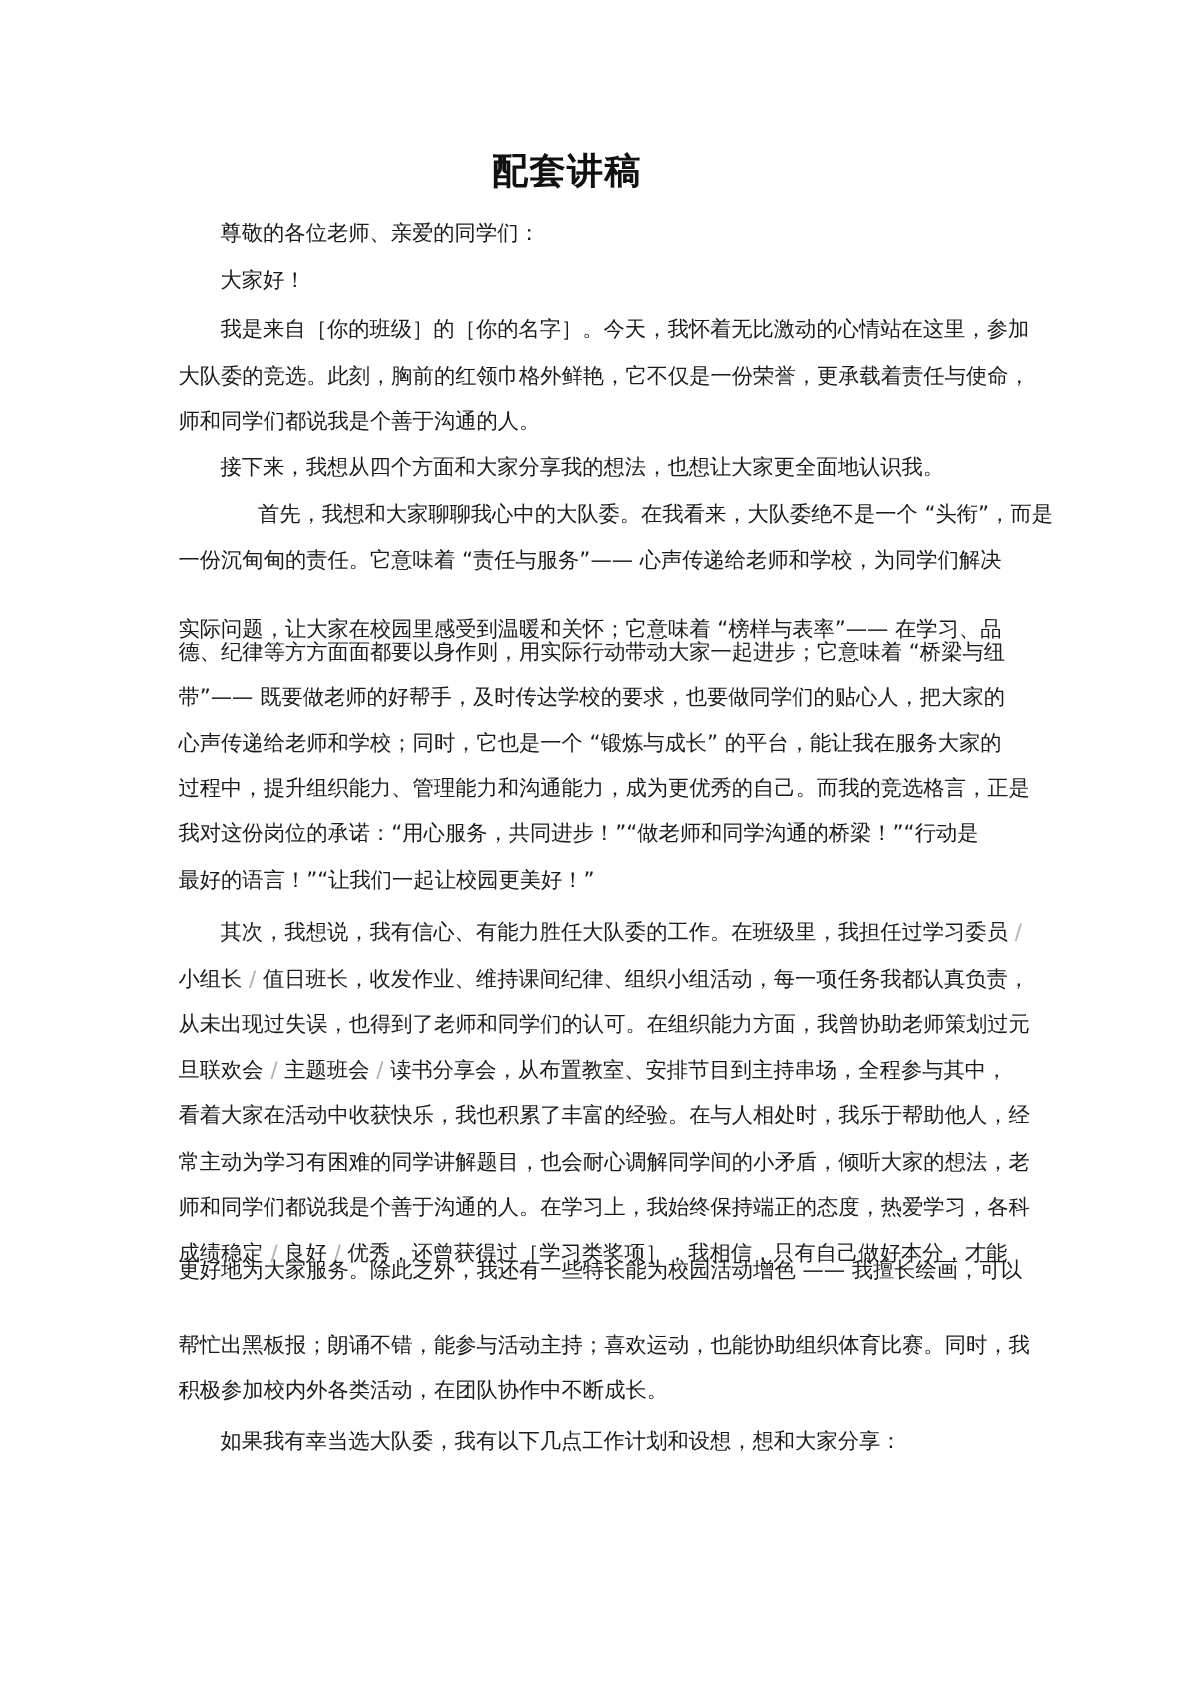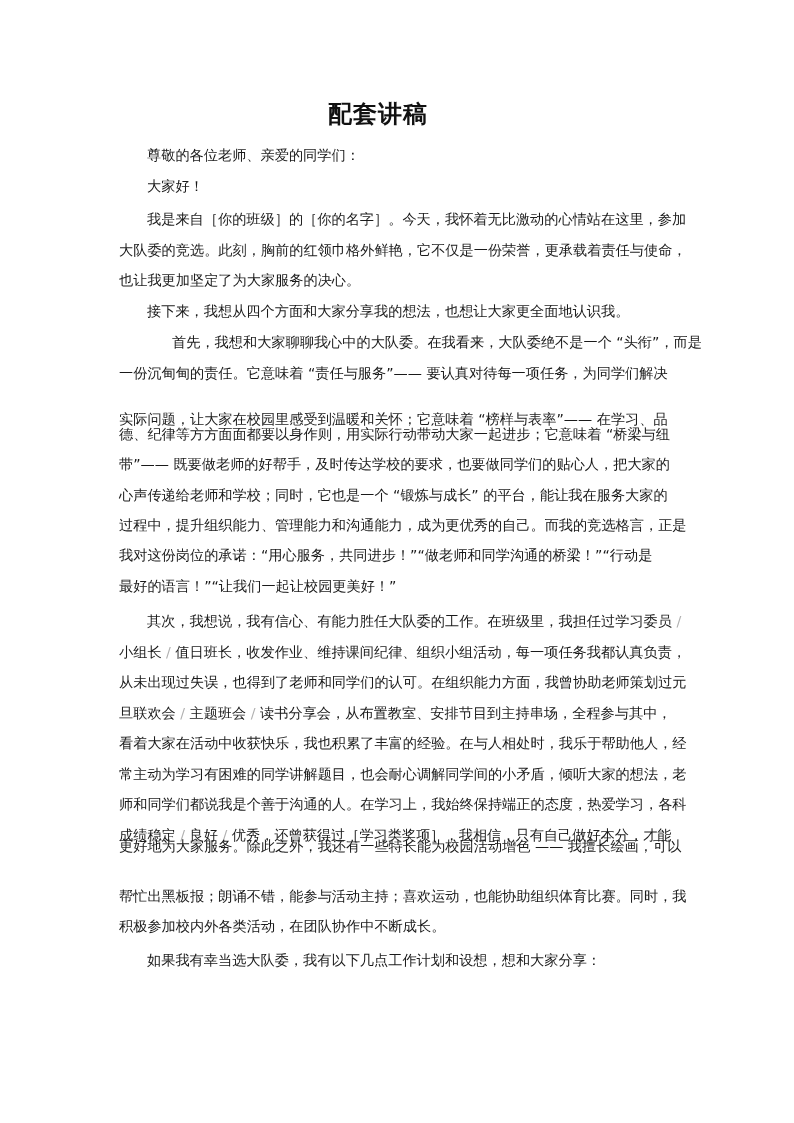--- a/index.html
+++ b/index.html
@@ -13,24 +13,24 @@
 </head>
 <body>
 
 <div class="page">
   <div class="title">配套讲稿</div>
   <div id="lines">
       <div class="line indent" style="top: 146px;">尊敬的各位老师、亲爱的同学们：</div>
       <div class="line indent" style="top: 177px;">大家好！</div>
       <div class="line indent" style="top: 210px;">我是来自［你的班级］的［你的名字］。今天，我怀着无比激动的心情站在这里，参加</div>
       <div class="line" style="top: 241px;">大队委的竞选。此刻，胸前的红领巾格外鲜艳，它不仅是一份荣誉，更承载着责任与使命，</div>
-      <div class="line" style="top: 271px;">也让我更加坚定了为大家服务的决心。</div>
+      <div class="line" style="top: 271px;">师和同学们都说我是个善于沟通的人。</div>
       <div class="line indent" style="top: 302px;">接下来，我想从四个方面和大家分享我的想法，也想让大家更全面地认识我。</div>
       <div class="line indent" style="top: 333px; margin-left: 25px;">首先，我想和大家聊聊我心中的大队委。在我看来，大队委绝不是一个 “头衔”，而是</div>
-      <div class="line" style="top: 364px;">一份沉甸甸的责任。它意味着 “责任与服务”—— 要认真对待每一项任务，为同学们解决</div>
+      <div class="line" style="top: 364px;">一份沉甸甸的责任。它意味着 “责任与服务”—— 心声传递给老师和学校，为同学们解决</div>
       <div class="line" style="top: 376px; margin-top: 34px;">实际问题，让大家在校园里感受到温暖和关怀；它意味着 “榜样与表率”—— 在学习、品</div>
       <div class="line" style="top: 425px;">德、纪律等方方面面都要以身作则，用实际行动带动大家一起进步；它意味着 “桥梁与纽</div>
       <div class="line" style="top: 455px;">带”—— 既要做老师的好帮手，及时传达学校的要求，也要做同学们的贴心人，把大家的</div>
       <div class="line" style="top: 486px;">心声传递给老师和学校；同时，它也是一个 “锻炼与成长” 的平台，能让我在服务大家的</div>
       <div class="line" style="top: 516px;">过程中，提升组织能力、管理能力和沟通能力，成为更优秀的自己。而我的竞选格言，正是</div>
       <div class="line" style="top: 546px;">我对这份岗位的承诺：“用心服务，共同进步！”“做老师和同学沟通的桥梁！”“行动是</div>
       <div class="line" style="top: 577px;">最好的语言！”“让我们一起让校园更美好！”</div>
       <div class="line indent" style="top: 612px;">其次，我想说，我有信心、有能力胜任大队委的工作。在班级里，我担任过学习委员 <span class="slash">/</span></div>
       <div class="line" style="top: 643px;"> 小组长 <span class="slash">/</span> 值日班长，收发作业、维持课间纪律、组织小组活动，每一项任务我都认真负责，</div>
       <div class="line" style="top: 673px;">从未出现过失误，也得到了老师和同学们的认可。在组织能力方面，我曾协助老师策划过元</div>

